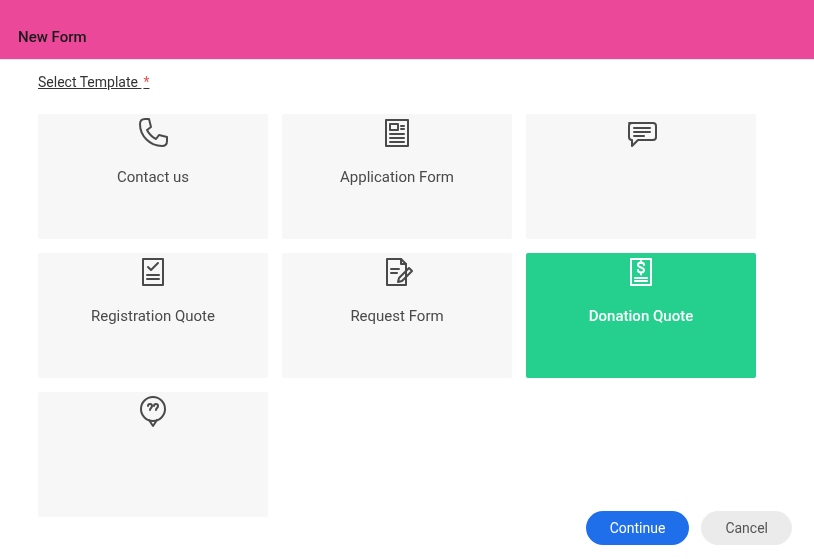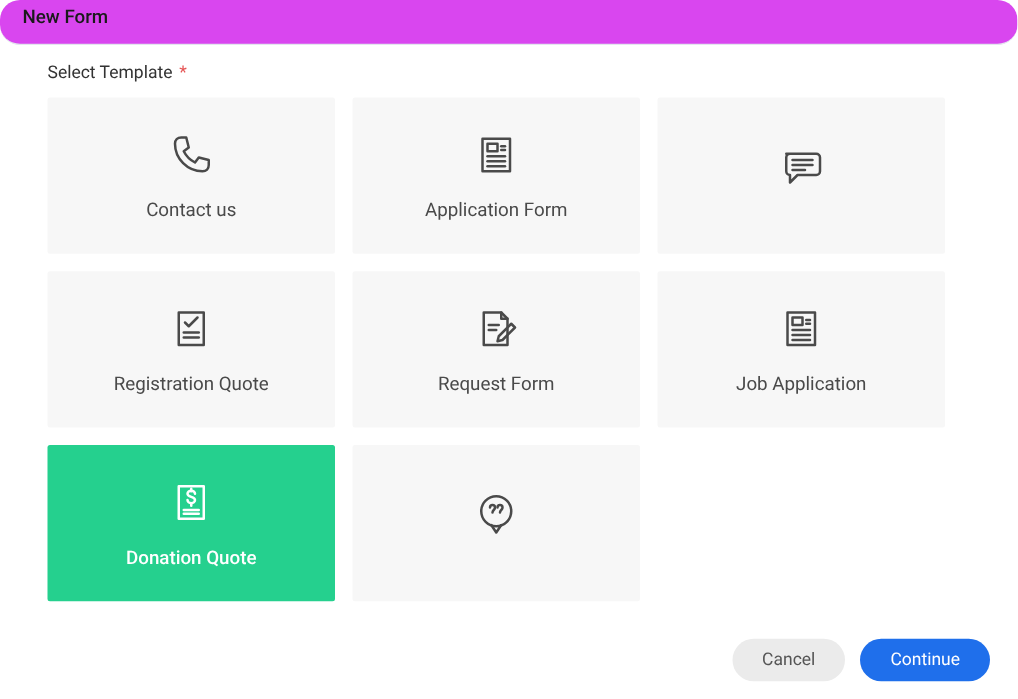--- a/index.html
+++ b/index.html
@@ -8,55 +8,55 @@
       padding: 0;
     }
     body {
       font-family: -apple-system, BlinkMacSystemFont, "Segoe UI", Roboto, Helvetica, Arial, sans-serif;
       width: 814px;
       height: 559px;
       background: #ffffff;
       overflow: hidden;
     }
     .header {
-      background: #d946ef;
+      background: #ec4899;
       border-bottom: 1px solid #e3e6ee;
-      padding: 4px 18px 13px;
-      border-radius: 16px;
+      padding: 28px 18px 13px;
     }
     .header-title {
       font-size: 15px;
       font-weight: 500;
       color: #1a1a1a;
     }
     .content {
       padding: 14px 18px 0 38px;
     }
     .label-row {
       font-size: 14px;
       color: #333;
-      margin-bottom: 12px;
+      margin-bottom: 24px;
+      text-decoration: underline;
     }
     .required {
       color: #e55353;
       margin-left: 2px;
     }
     .grid {
       display: grid;
       grid-template-columns: repeat(3, 230px);
       gap: 14px;
     }
     .card {
       background: #f7f7f7;
       border-radius: 2px;
       height: 125px;
       display: flex;
       flex-direction: column;
       align-items: center;
-      justify-content: center;
+      justify-content: flex-start;
       cursor: pointer;
       transition: background 0.15s;
     }
     .card.selected {
       background: #25d08e;
     }
     .card .icon-wrap {
       margin-bottom: 16px;
       height: 38px;
       display: flex;
@@ -173,34 +173,20 @@
           <path d="M8 5 h14 l5 5 v21 h-19 z"></path>
           <path d="M22 5 v5 h5"></path>
           <line x1="12" y1="15" x2="20" y2="15"></line>
           <line x1="12" y1="19" x2="18" y2="19"></line>
           <path d="M30 14 l3 3 l-10 10 l-4 1 l1 -4 z"></path>
         </svg>
       </div>
       <div class="card-label">Request Form</div>
     </div>
 
-    <div class="card">
-      <div class="icon-wrap">
-        <svg viewBox="0 0 36 36" stroke-width="2" stroke-linecap="round" stroke-linejoin="round">
-          <rect x="7" y="5" width="22" height="26"></rect>
-          <rect x="11" y="9" width="8" height="6"></rect>
-          <line x1="22" y1="11" x2="25" y2="11"></line>
-          <line x1="22" y1="14" x2="25" y2="14"></line>
-          <line x1="11" y1="19" x2="25" y2="19"></line>
-          <line x1="11" y1="23" x2="25" y2="23"></line>
-          <line x1="11" y1="27" x2="25" y2="27"></line>
-        </svg>
-      </div>
-      <div class="card-label">Job Application</div>
-    </div>
 
     <div class="card selected">
       <div class="icon-wrap">
         <svg viewBox="0 0 36 36" stroke-width="2" stroke-linecap="round" stroke-linejoin="round">
           <rect x="8" y="5" width="20" height="26"></rect>
           <path d="M21 11 c0 -1.5 -1.5 -2.5 -3 -2.5 s-3 1 -3 2.5 s1.5 2 3 2.5 s3 1 3 2.5 s-1.5 2.5 -3 2.5 s-3 -1 -3 -2.5"></path>
           <line x1="18" y1="7" x2="18" y2="9"></line>
           <line x1="18" y1="18.5" x2="18" y2="20.5"></line>
           <line x1="12" y1="24" x2="24" y2="24"></line>
           <line x1="12" y1="27" x2="24" y2="27"></line>
@@ -217,15 +203,15 @@
           <path d="M13 13 a2 2 0 0 1 2 -2 a2 2 0 0 1 2 2 c0 2 -2 2 -2 4" fill="none"></path>
           <path d="M19 13 a2 2 0 0 1 2 -2 a2 2 0 0 1 2 2 c0 2 -2 2 -2 4" fill="none"></path>
         </svg>
       </div>
     </div>
 
   </div>
 </div>
 
 <div class="footer">
+  <button class="btn btn-primary">Continue</button>
   <button class="btn btn-secondary">Cancel</button>
-  <button class="btn btn-primary">Continue</button>
 </div>
 
 </body></html>

